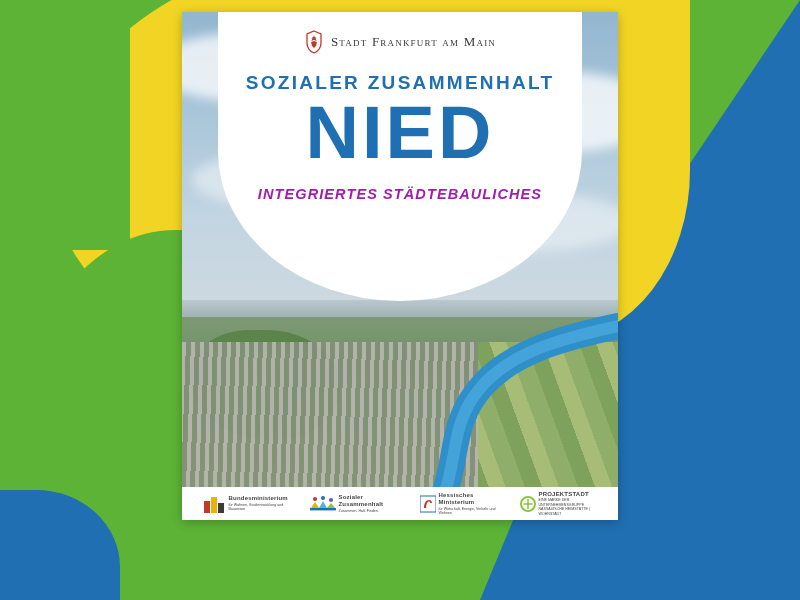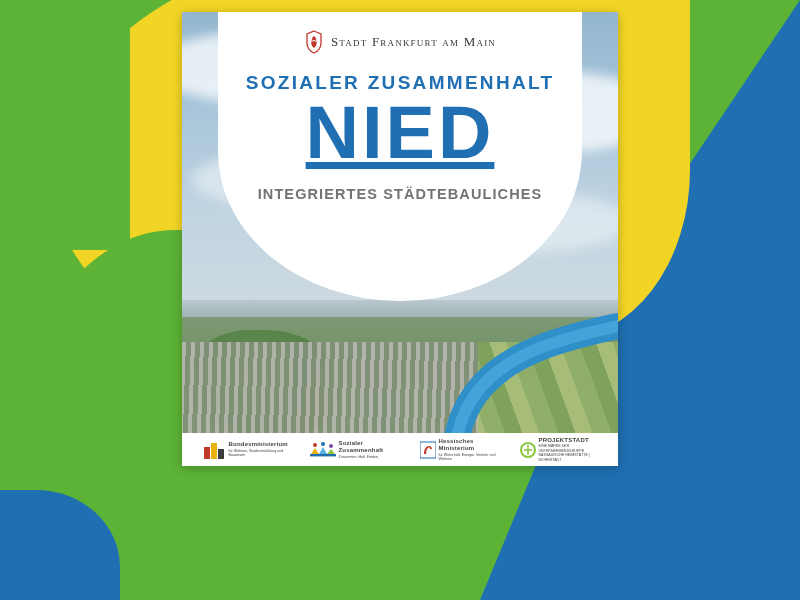--- a/index.html
+++ b/index.html
@@ -78,21 +78,21 @@
     height: 250px;
     background: #5cb335;
   }
 
   
   #cover {
     position: absolute;
     left: 182px;
     top: 12px;
     width: 436px;
-    height: 454px;
+    height: 508px;
     background: #ffffff;
     box-shadow: 0 2px 10px rgba(0,0,0,0.25);
     overflow: hidden;
   }
 
   
   .photo {
     position: absolute;
     left: 0;
     top: 0;
@@ -206,27 +206,27 @@
     text-align: center;
     margin-bottom: 2px;
   }
   .bigtitle {
     font-size: 74px;
     font-weight: bold;
     letter-spacing: 3px;
     color: #1f6fb2;
     line-height: 0.95;
     margin: 2px 0 16px 0;
-    text-decoration: underline;
   }
   .subtitle {
     font-size: 14.5px;
+    font-style: italic;
     font-weight: bold;
     letter-spacing: 1.1px;
-    color: #737373;
+    color: #a21caf;
     text-align: center;
     line-height: 1.45;
   }
 
   
   .logobar {
     position: absolute;
     left: 0;
     bottom: 0;
     width: 436px;

